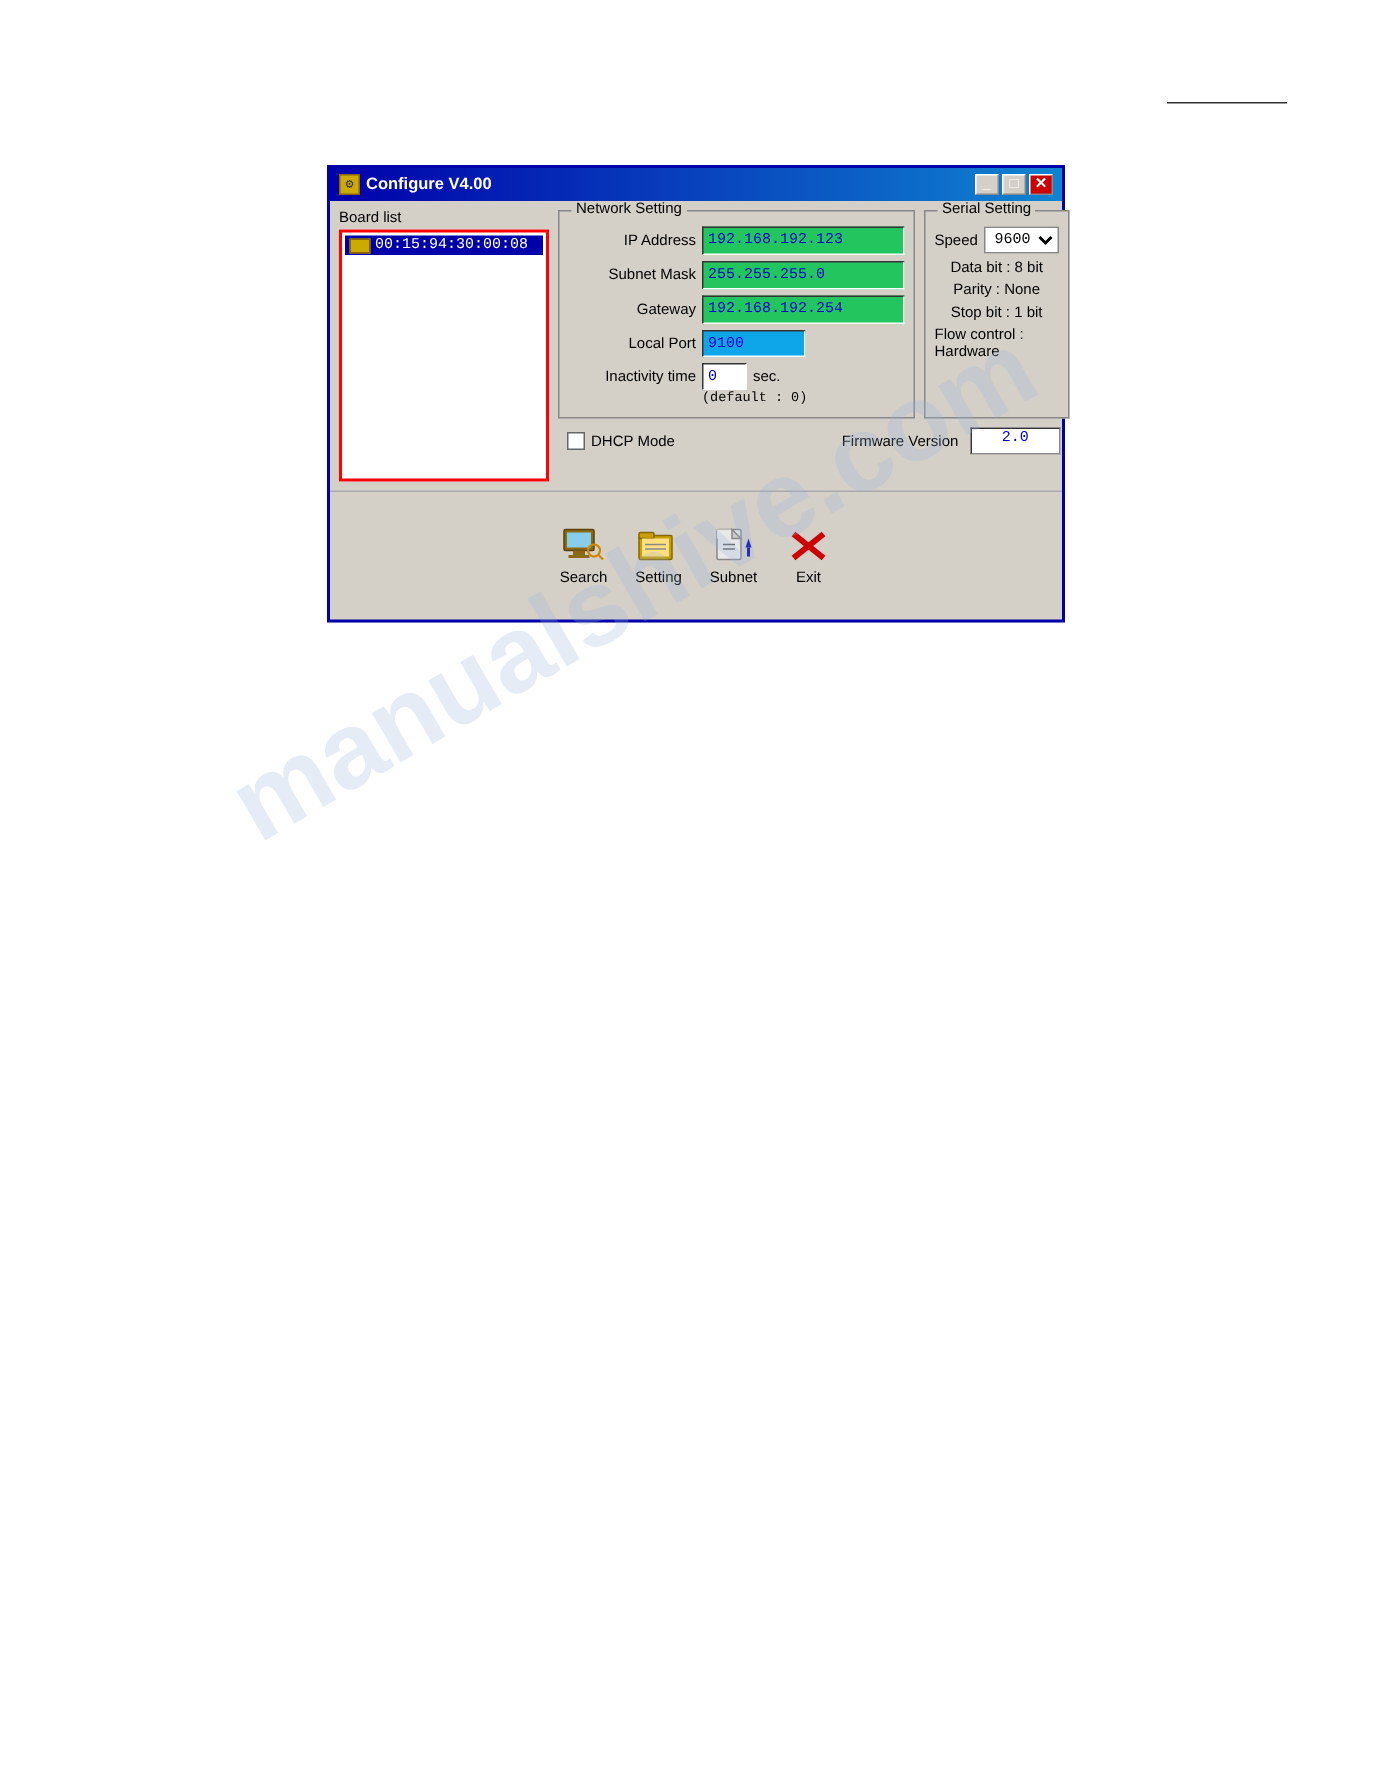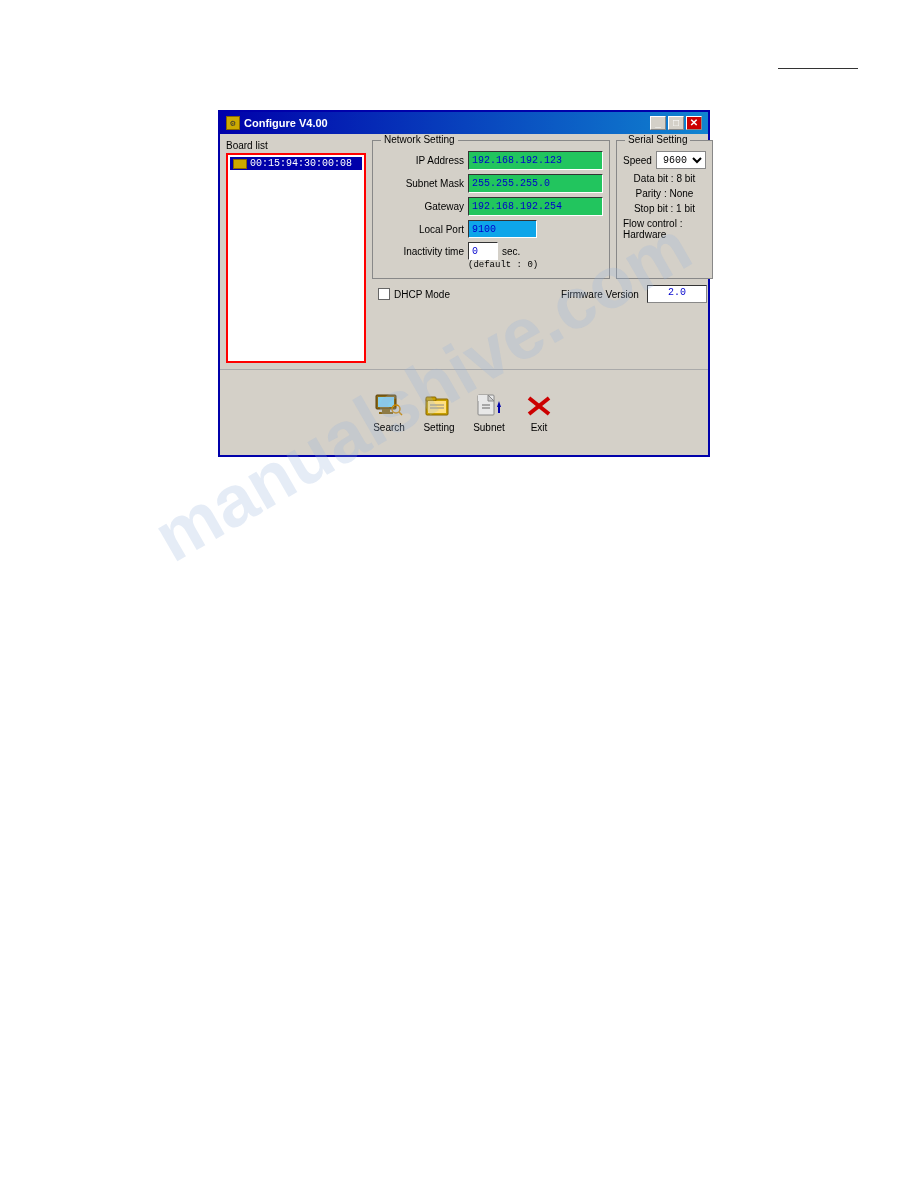--- a/index.html
+++ b/index.html
@@ -130,21 +130,21 @@
       width: 140px;
       flex-shrink: 0;
     }
     .board-list-label {
       font-size: 10px;
       font-family: Arial, sans-serif;
       margin-bottom: 2px;
     }
     .board-list-box {
       width: 140px;
-      height: 210px;
+      height: 168px;
       background: white;
       border: 2px solid #ff0000;
       padding: 2px;
       position: relative;
     }
     .board-list-item {
       background: #0000aa;
       color: white;
       padding: 1px 3px;
       font-size: 10px;

